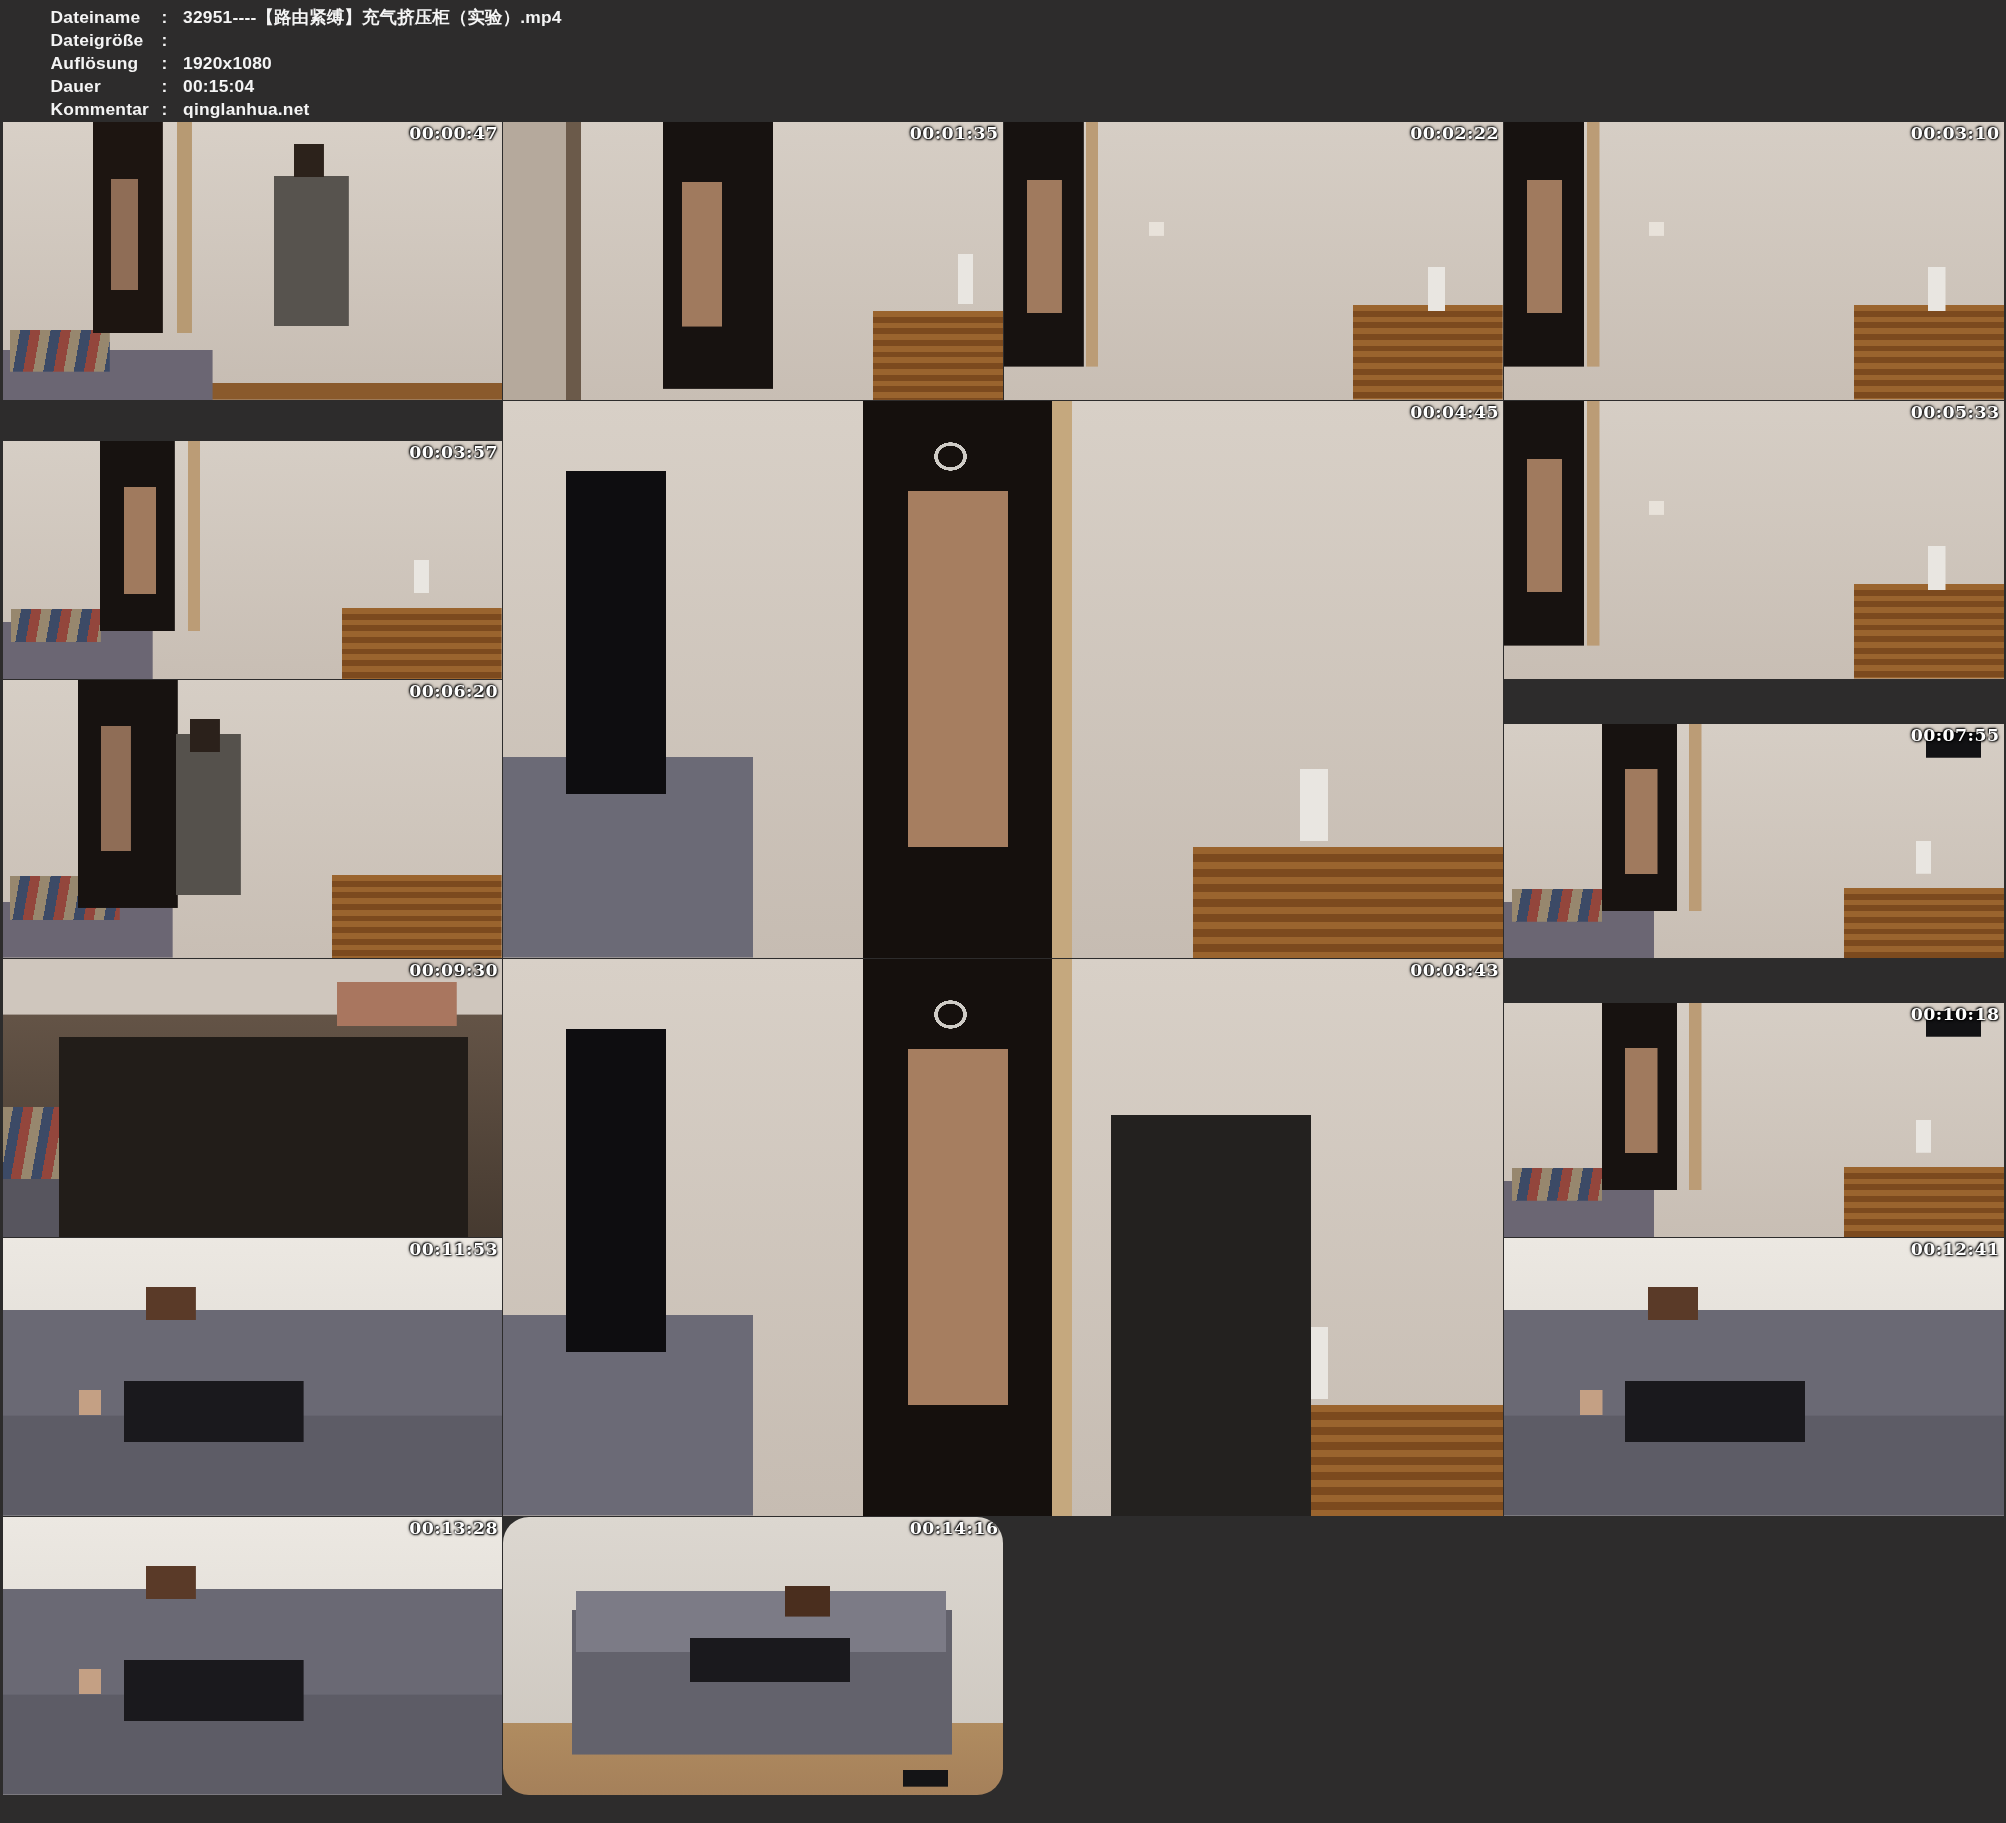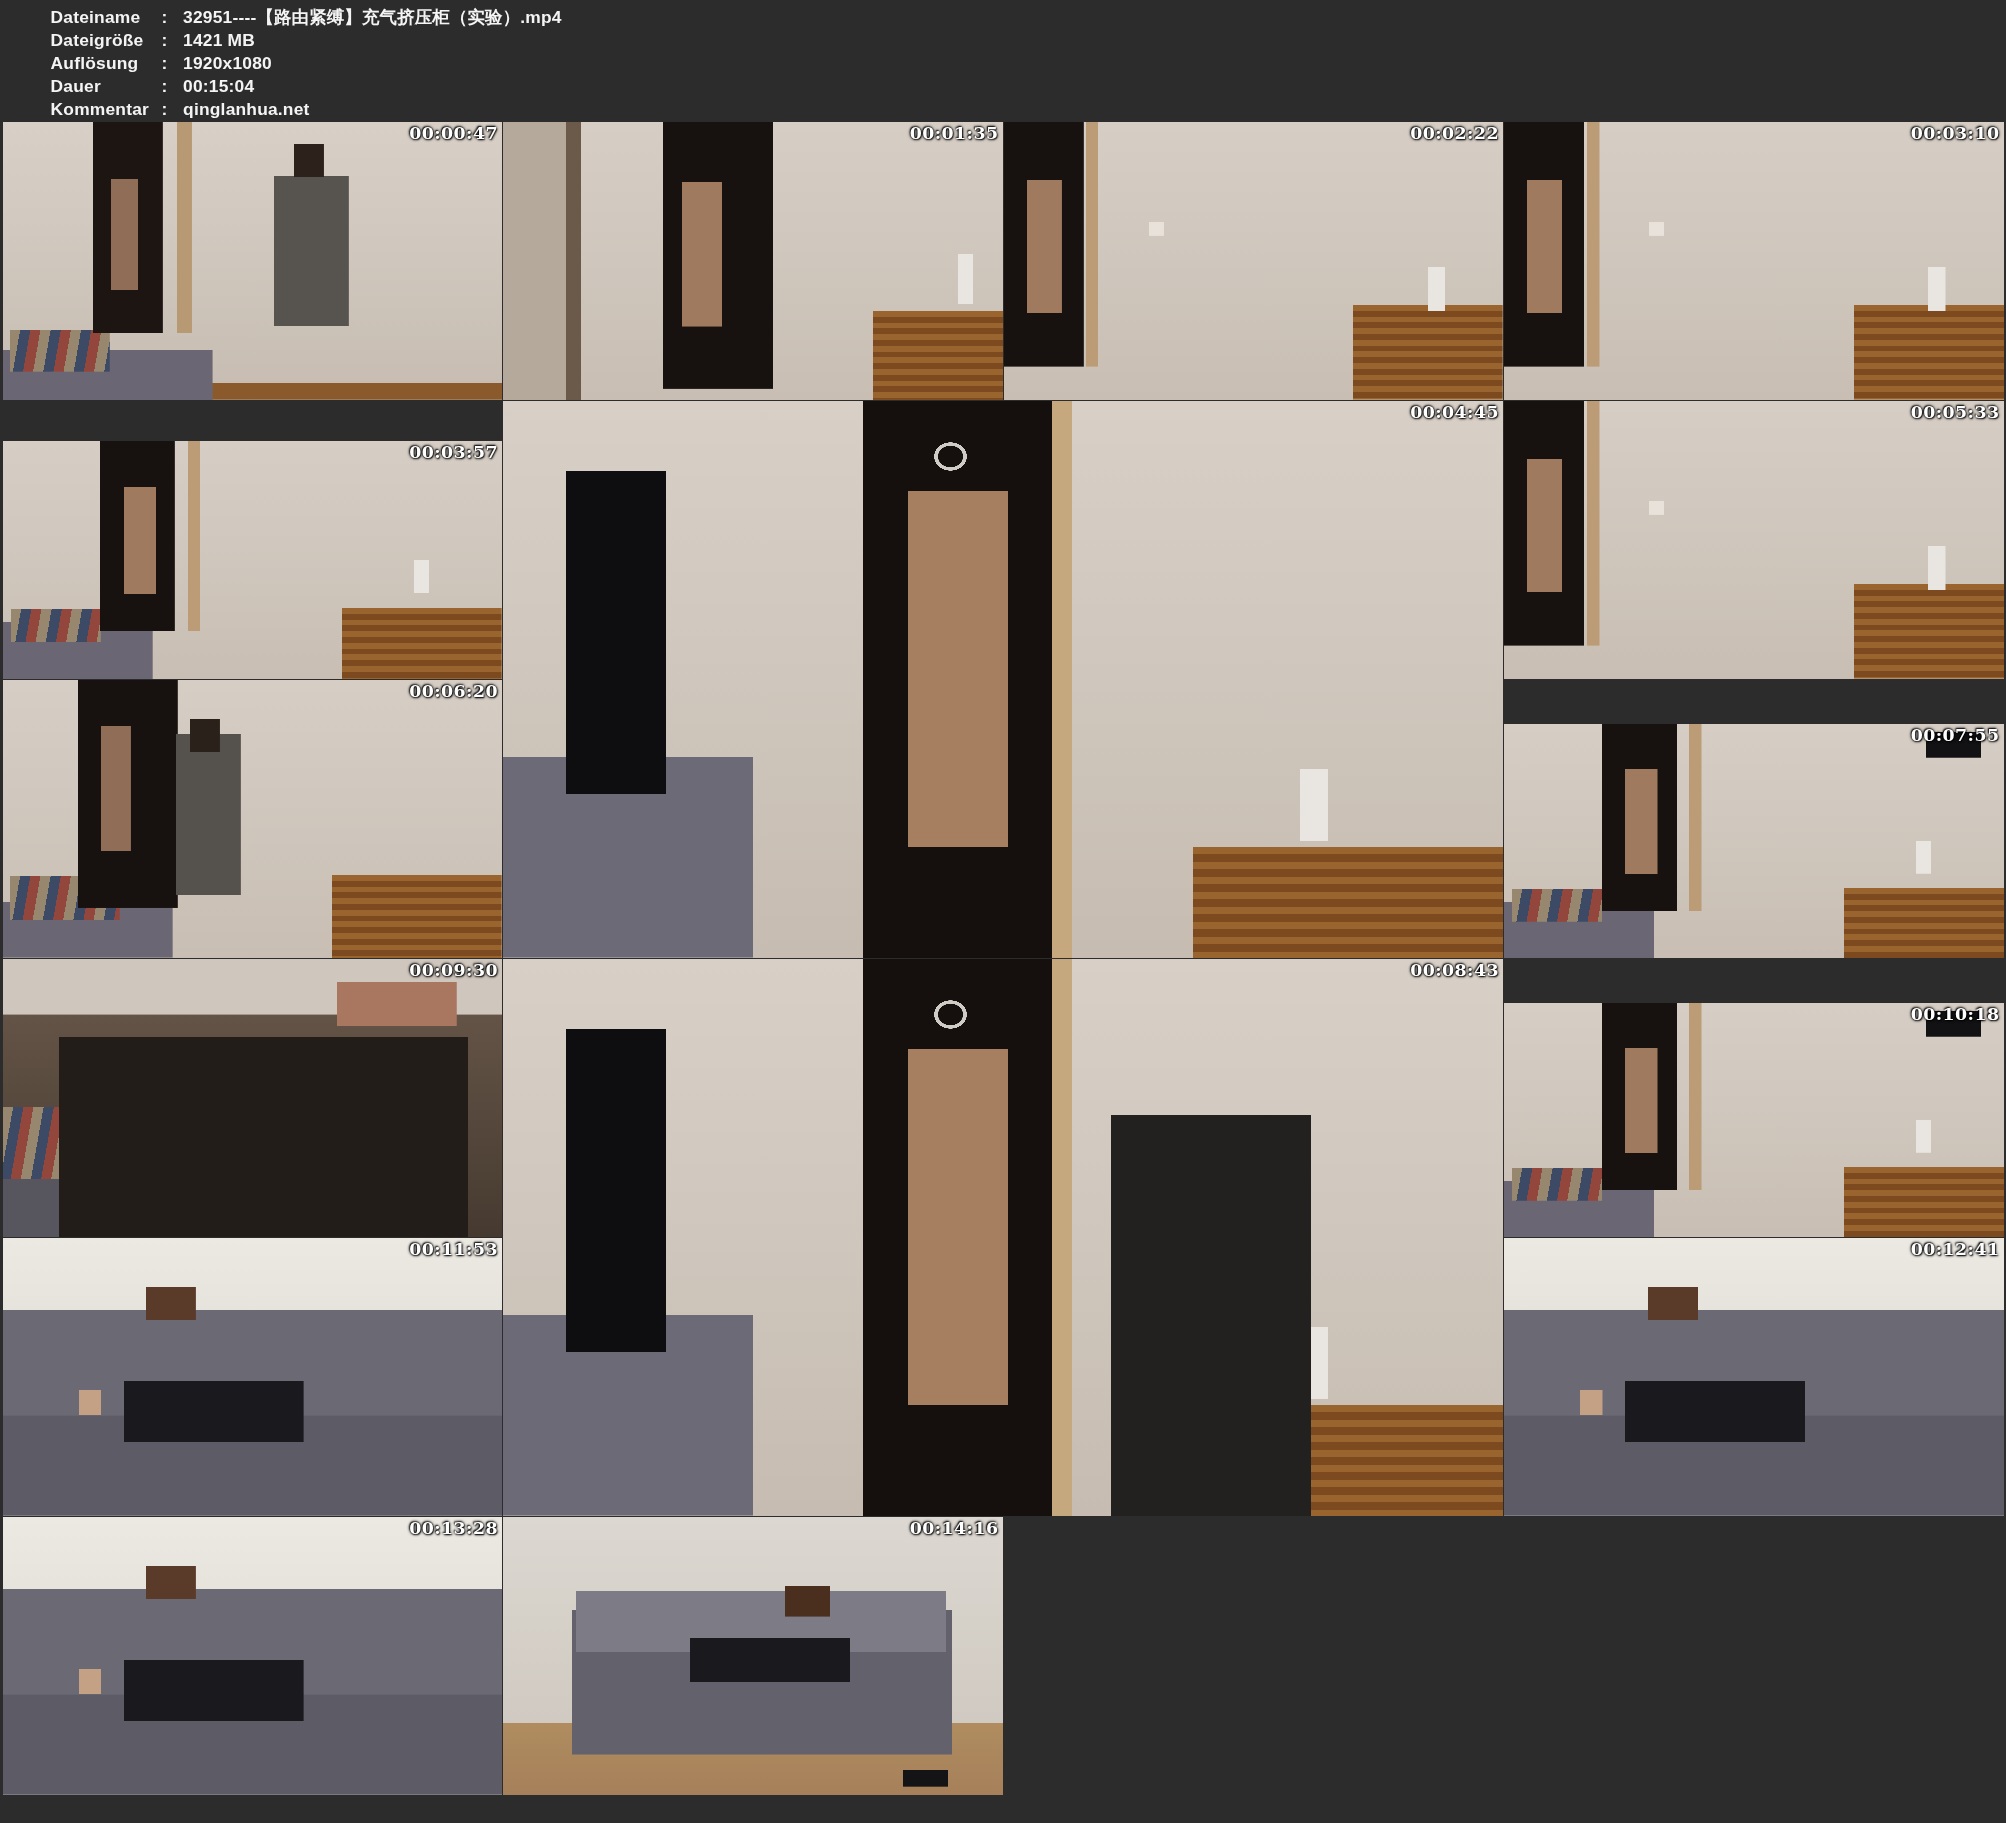--- a/index.html
+++ b/index.html
@@ -232,35 +232,35 @@
       linear-gradient(#141416,#141416),
       linear-gradient(#1a191d,#1a191d),
       linear-gradient(#4a2e1e,#4a2e1e),
       linear-gradient(#7c7b86,#7c7b86),
       linear-gradient(#63626c,#63626c),
       linear-gradient(#b08c60,#a5805a),
       linear-gradient(#dcd7d0,#cbc5bd);
     background-position:88% 97%,55% 52%,62% 28%,56% 34%,58% 70%,0 100%,0 0;
     background-size:9% 6%,32% 16%,9% 11%,74% 22%,76% 52%,100% 26%,100% 100%;
     background-repeat:no-repeat;
+    border-radius:26px;
   }
 </style>
 </head>
 <body>
 
 <div class="sheet-header">
   <div class="meta-row">
     <span class="meta-label">Dateiname</span>
     <span class="meta-colon">:</span>
     <span class="meta-value">32951----【路由紧缚】充气挤压柜（实验）.mp4</span>
   </div>
   <div class="meta-row">
     <span class="meta-label">Dateigröße</span>
     <span class="meta-colon">:</span>
-    <span class="meta-value">1421 MB</span>
   </div>
   <div class="meta-row">
     <span class="meta-label">Auflösung</span>
     <span class="meta-colon">:</span>
     <span class="meta-value">1920x1080</span>
   </div>
   <div class="meta-row">
     <span class="meta-label">Dauer</span>
     <span class="meta-colon">:</span>
     <span class="meta-value">00:15:04</span>

